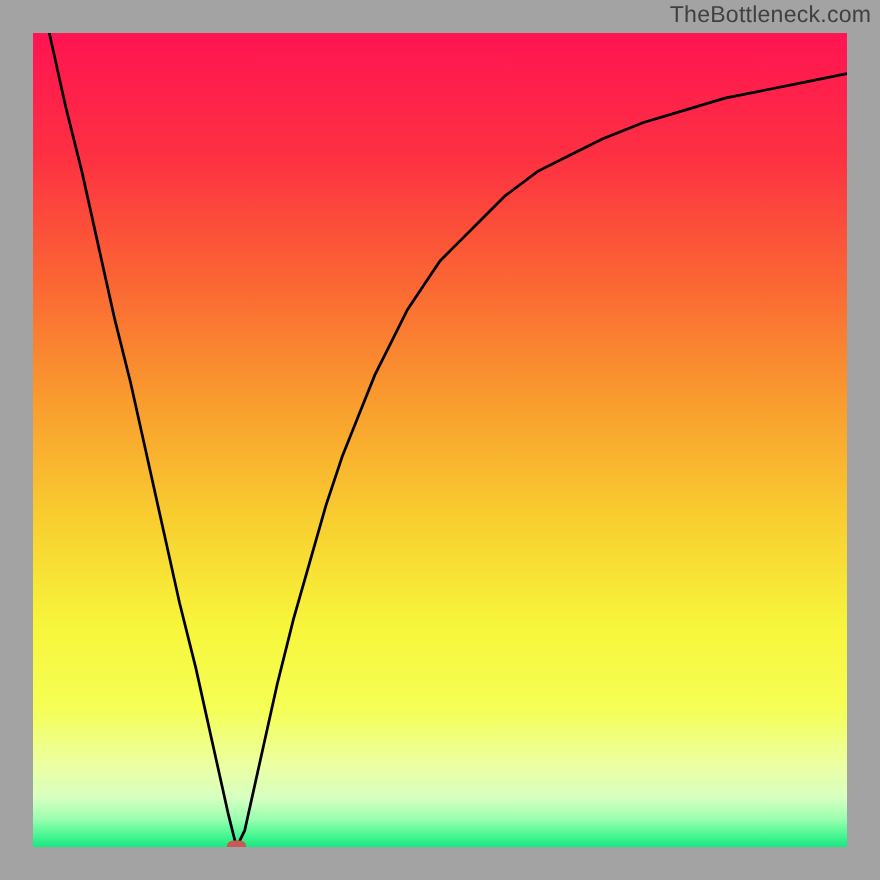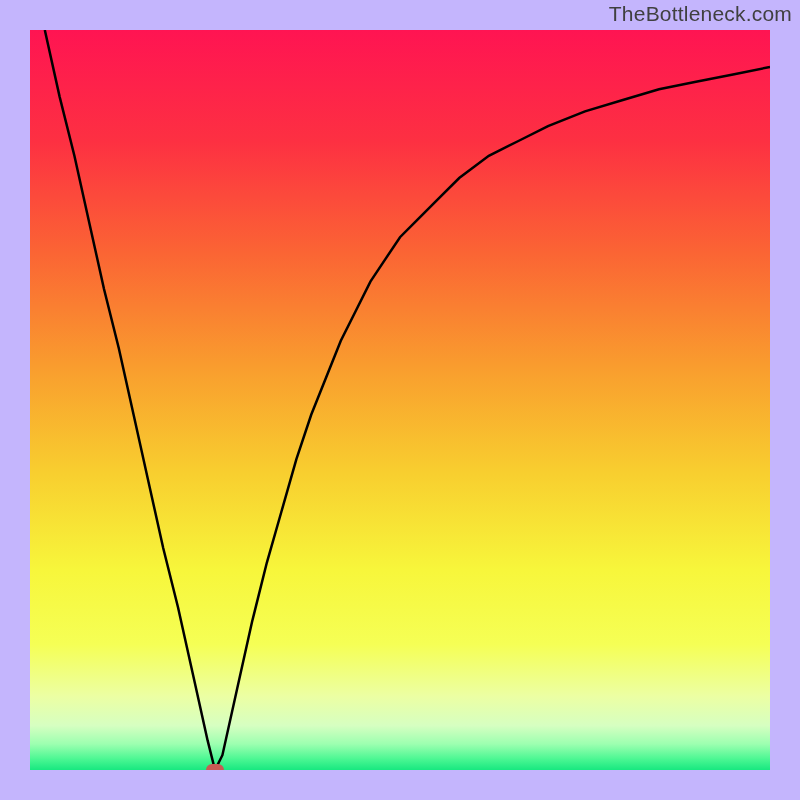--- a/index.html
+++ b/index.html
@@ -8,21 +8,21 @@
     width: 800px;
     height: 800px;
     overflow: hidden;
     background: #000;
     font-family: Arial, Helvetica, sans-serif;
   }
   .frame {
     position: relative;
     width: 800px;
     height: 800px;
-    background: #c4b5fd;
+    background: #a3a3a3;
   }
   .plot-area {
     position: absolute;
     left: 30px;
     top: 30px;
     width: 740px;
     height: 740px;
     overflow: hidden;
   }
   .gradient-bg {

